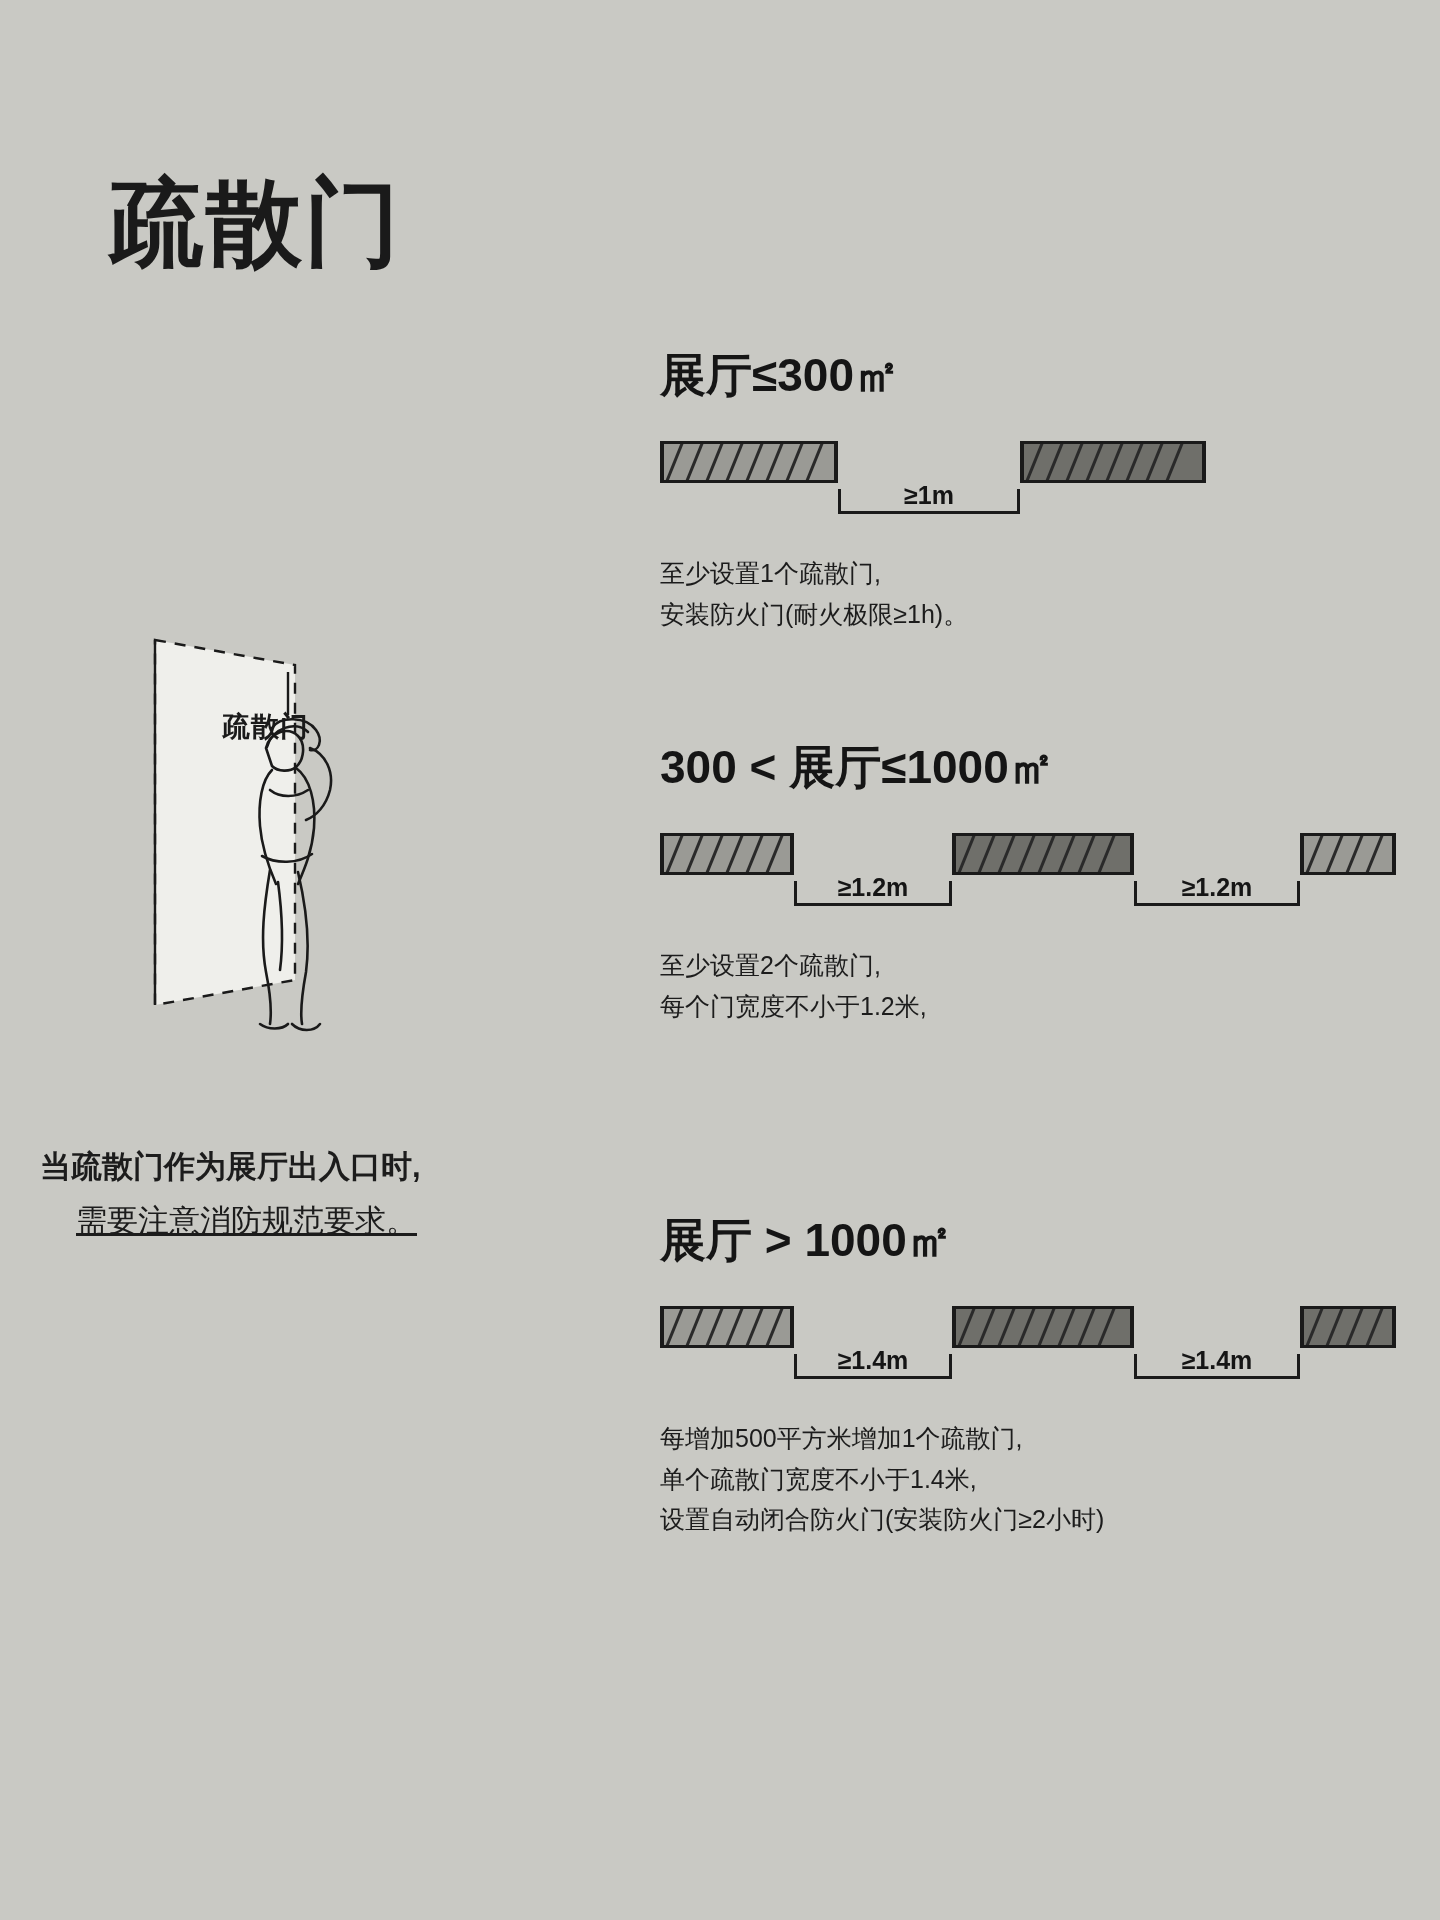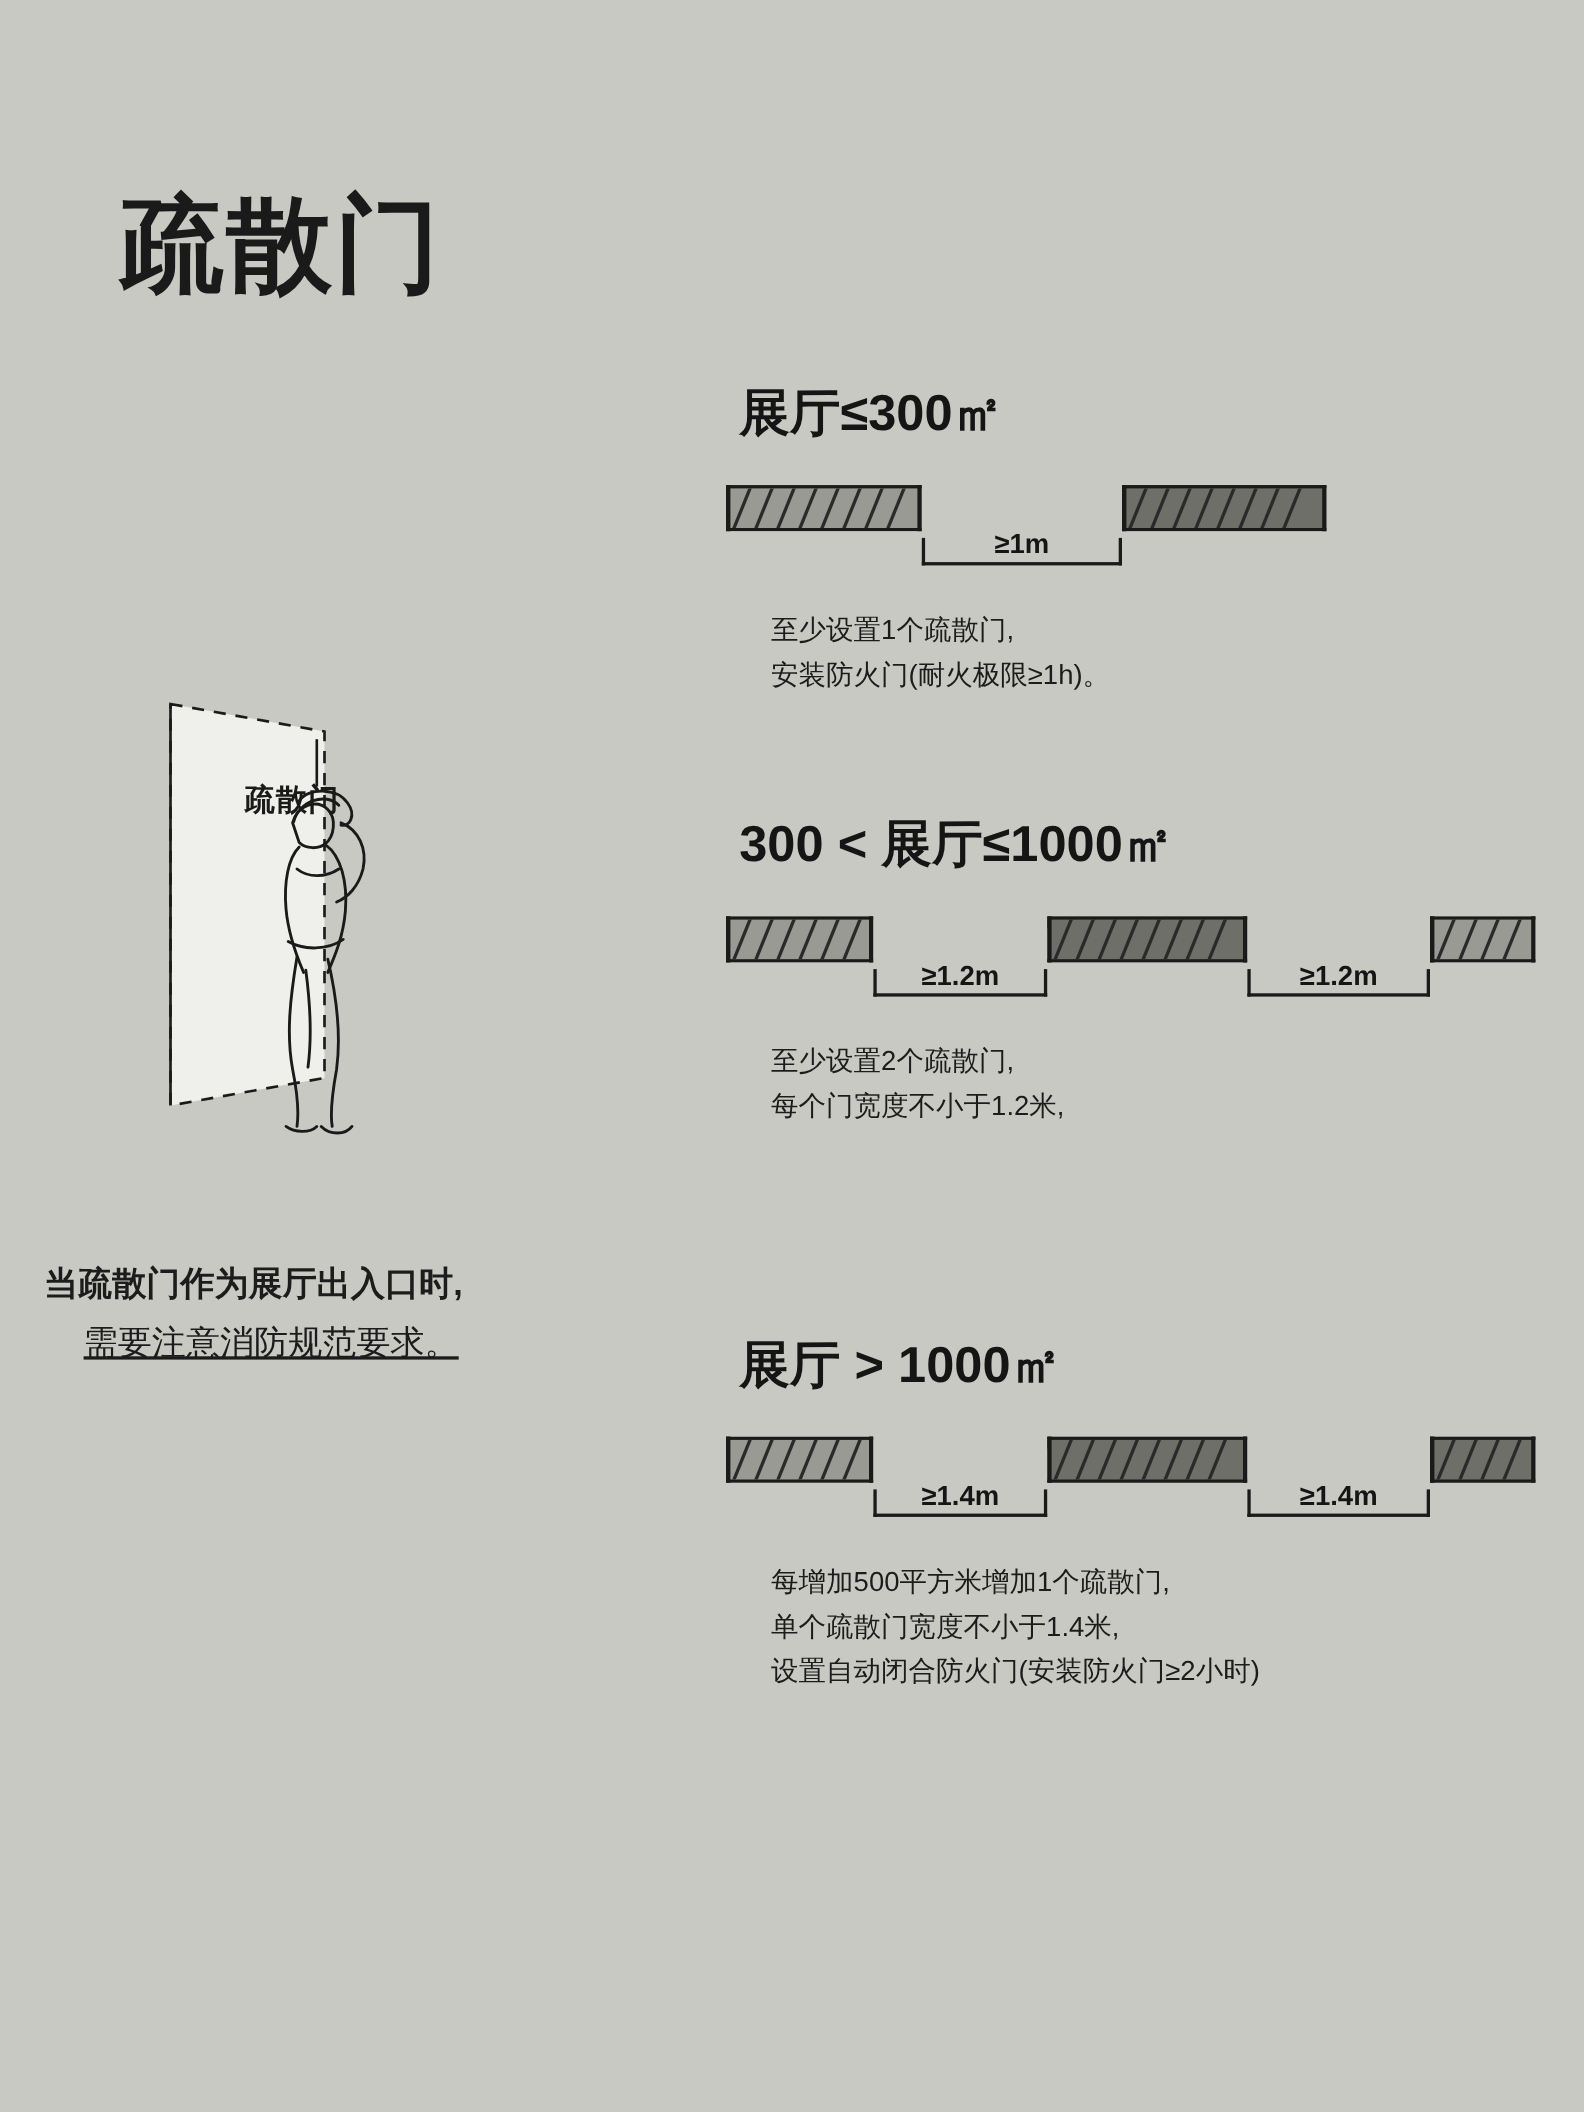--- a/index.html
+++ b/index.html
@@ -70,35 +70,35 @@
   .section {
     position: absolute;
     left: 660px;
     width: 760px;
   }
   .section-title {
     font-size: 46px;
     font-weight: 700;
     letter-spacing: 0px;
     color: #151515;
-    margin: 0 0 34px 12px;
+    margin: 0 0 34px 0;
     white-space: nowrap;
   }
   .diagram {
     position: relative;
     height: 90px;
     margin-bottom: 22px;
   }
   .section-desc {
     font-size: 25px;
     line-height: 1.62;
     color: #1c1c1c;
     font-weight: 500;
   }
-  .section-desc div { white-space: nowrap; margin-left: 41px; }
+  .section-desc div { white-space: nowrap; }
 
   
   .door {
     position: absolute;
     top: 0;
     height: 42px;
     box-sizing: border-box;
     overflow: hidden;
   }
   .door .panel {

